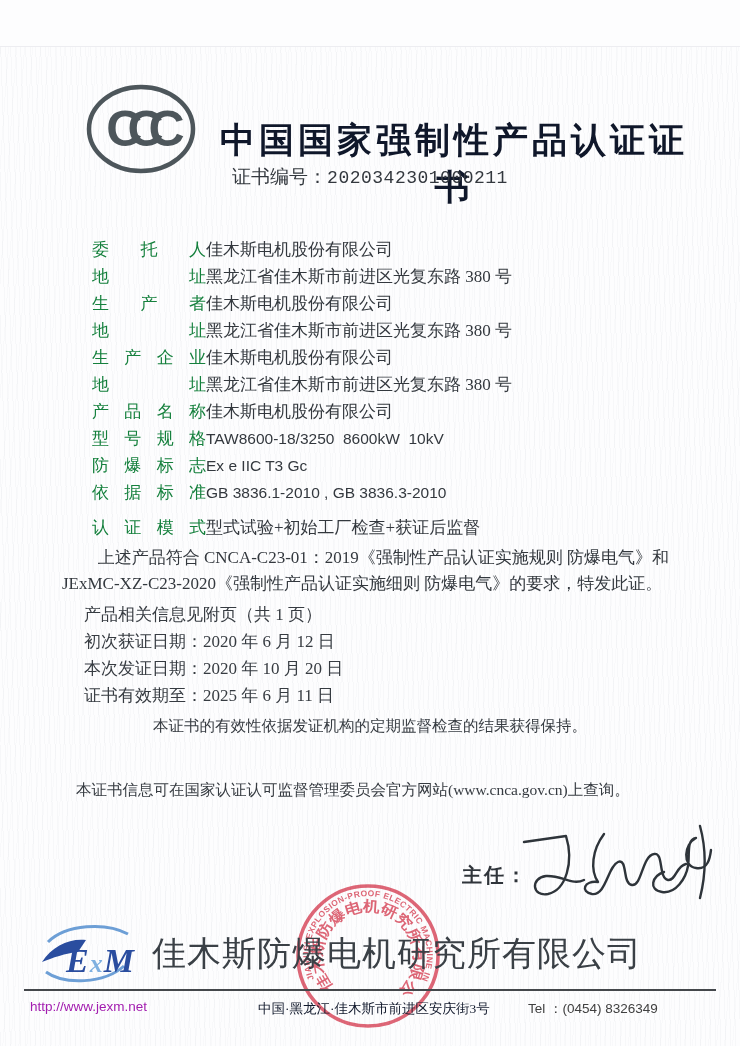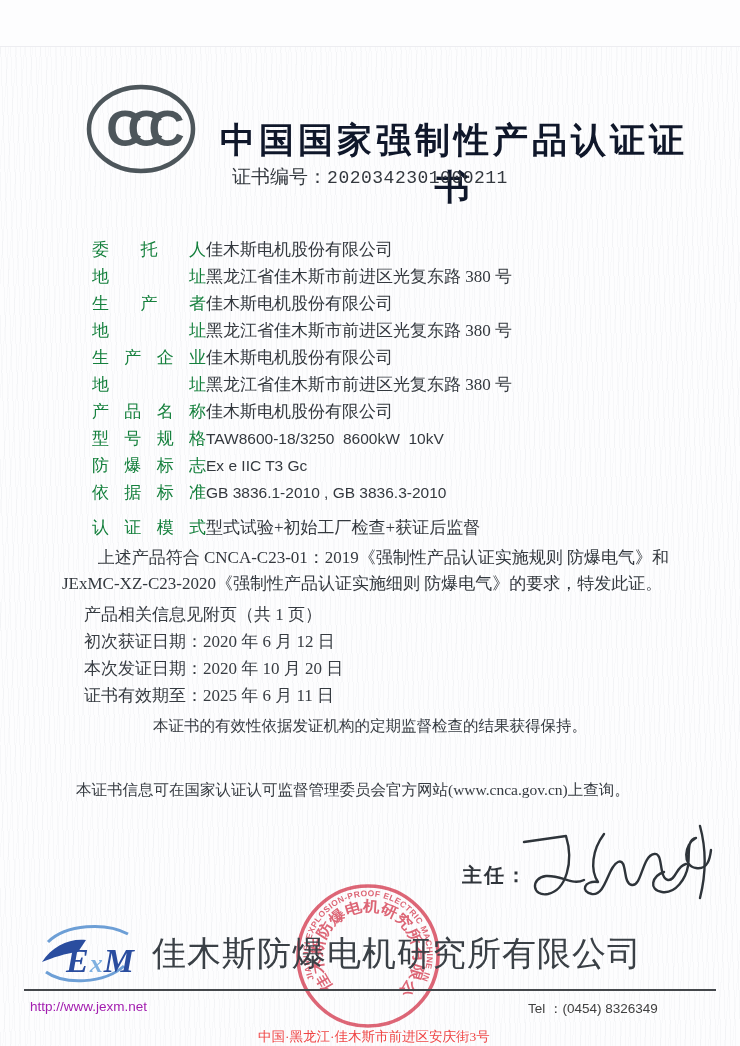--- a/index.html
+++ b/index.html
@@ -31,21 +31,21 @@
   .validity2{position:absolute;left:76px;top:740px;font-size:15.5px;margin-top:40px;}
   .sig-label{position:absolute;left:462px;top:862px;font-size:20px;letter-spacing:2px;color:#2f343a;font-weight:bold;}
   .sig{position:absolute;left:518px;top:820px;}
   .sig path{stroke:#2e343a;stroke-width:2.4;fill:none;stroke-linecap:round;stroke-linejoin:round;}
   .seal{position:absolute;left:293px;top:881px;mix-blend-mode:multiply;opacity:.92;}
   .jexm{position:absolute;left:36px;top:922px;}
   .company{position:absolute;left:152px;top:931px;font-family:"Liberation Sans",sans-serif;
            font-size:34px;letter-spacing:1px;color:#3a4046;}
   .rule{position:absolute;left:24px;top:989px;width:692px;height:2px;background:#44474b;}
   .website{position:absolute;left:30px;top:999px;font-size:13.5px;font-family:"Liberation Sans",sans-serif;color:#a21caf;}
-  .address{position:absolute;left:258px;top:1028px;font-size:13.5px;color:#ef4444;text-align:center;}
+  .address{position:absolute;left:258px;top:1000px;font-size:13.5px;color:#0f172a;text-align:center;}
   .tel{position:absolute;left:528px;top:1000px;font-size:13.5px;font-family:"Liberation Sans",sans-serif;color:#404040;}
 </style>
 </head>
 <body>
 
 <div class="page">
   <div class="texture"></div>
 
   <svg class="ccc" width="114" height="94" viewBox="0 0 114 94">
     <ellipse cx="57" cy="47" rx="52" ry="42" fill="none" stroke="#4d565b" stroke-width="4.5"></ellipse>

